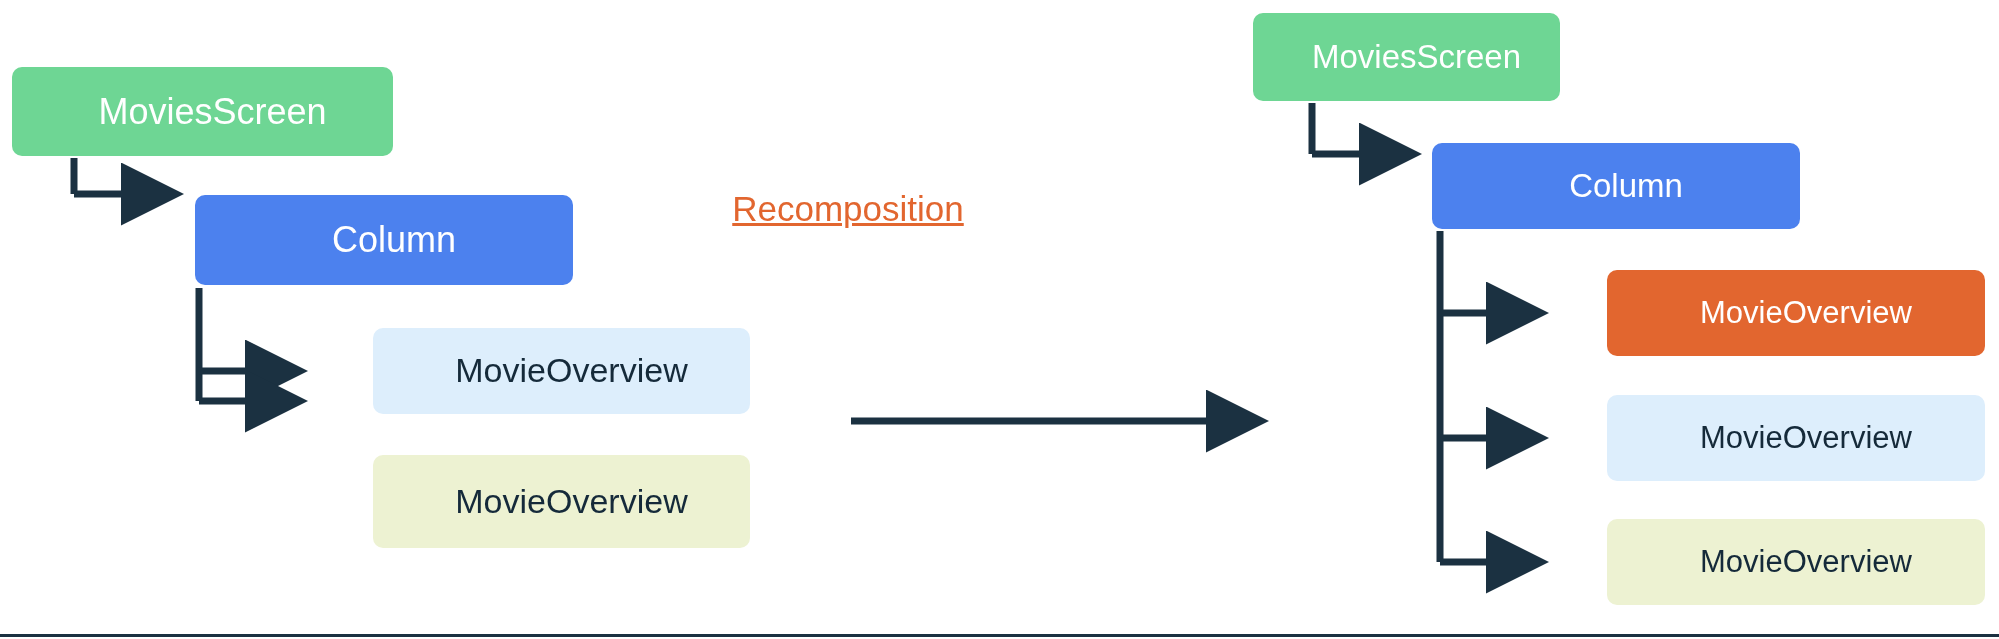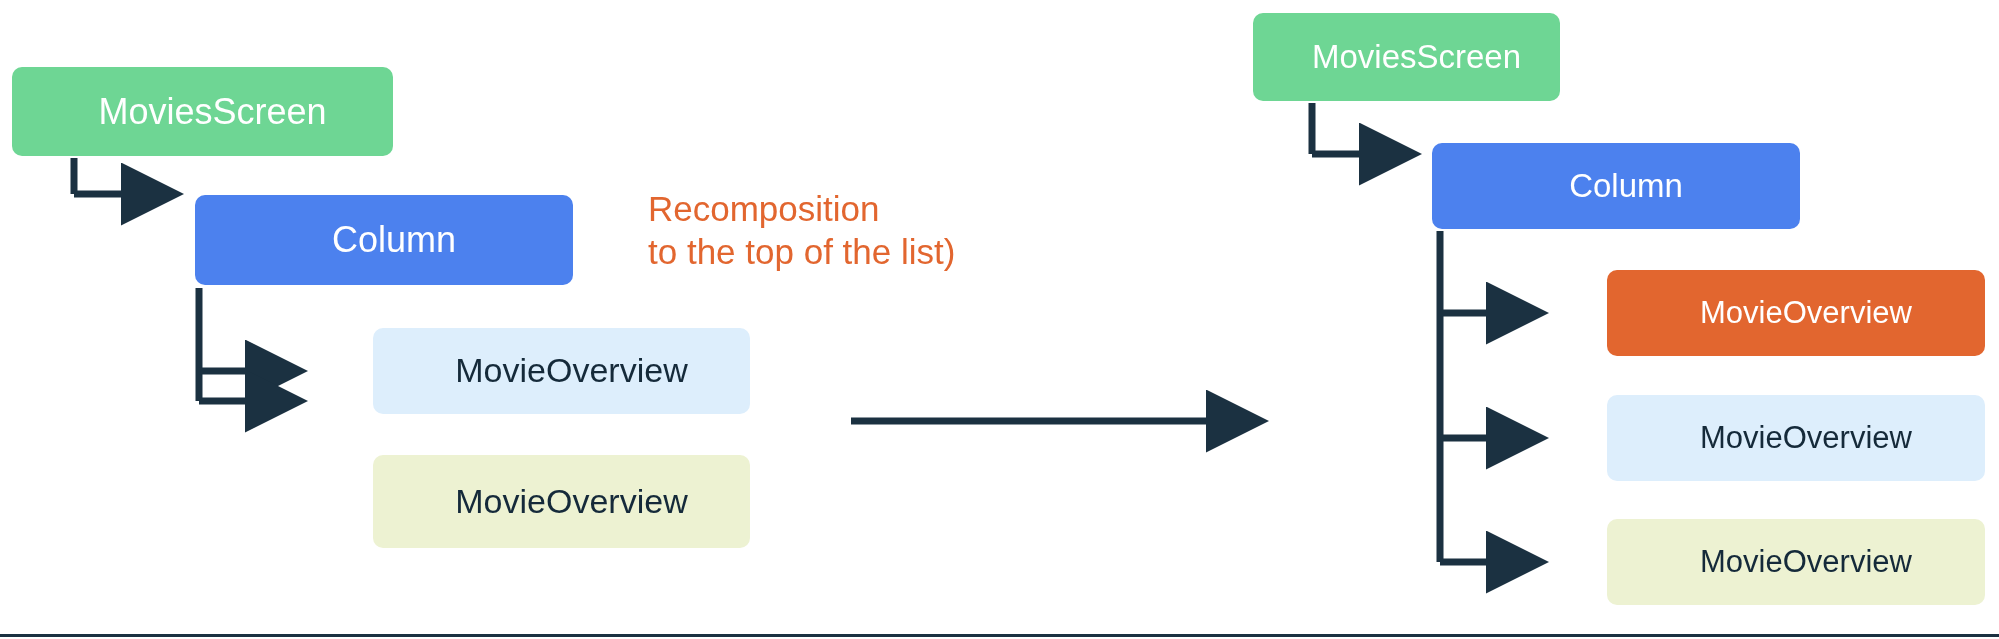--- a/index.html
+++ b/index.html
@@ -35,22 +35,24 @@
   .svg-layer {
     position: absolute;
     left: 0;
     top: 0;
     width: 1999px;
     height: 639px;
     pointer-events: none;
   }
   .center-caption {
     position: absolute;
+    text-align: center;
     line-height: 1.22;
     white-space: nowrap;
+    text-decoration: underline;
   }
   .caption-line { display: block; }
   .bottom-rule {
     position: absolute;
     left: 0;
     width: 1999px;
     height: 3px;
   }
 </style>
 </head>
@@ -111,21 +113,20 @@
     <span class="node-label">MovieOverview</span>
   </div>
 
   <div class="node" style="left:373px; top:455px; width:377px; height:93px;
               background:#edf2d2; color:#152a3a; font-size:34px;">
     <span class="node-label">MovieOverview</span>
   </div>
 
   <div class="center-caption" style="left:648px; top:188px; width:400px; color:#e2662f; font-size:35px;">
     <span class="caption-line">Recomposition</span>
-    <span class="caption-line">to the top of the list)</span>
   </div>
 
   <div class="node" style="left:1253px; top:13px; width:307px; height:88px;
               background:#6ed694; color:#ffffff; font-size:33px;">
     <span class="node-label">MoviesScreen</span>
   </div>
 
   <div class="node" style="left:1432px; top:143px; width:368px; height:86px;
               background:#4c81ee; color:#ffffff; font-size:33px;">
     <span class="node-label">Column</span>

